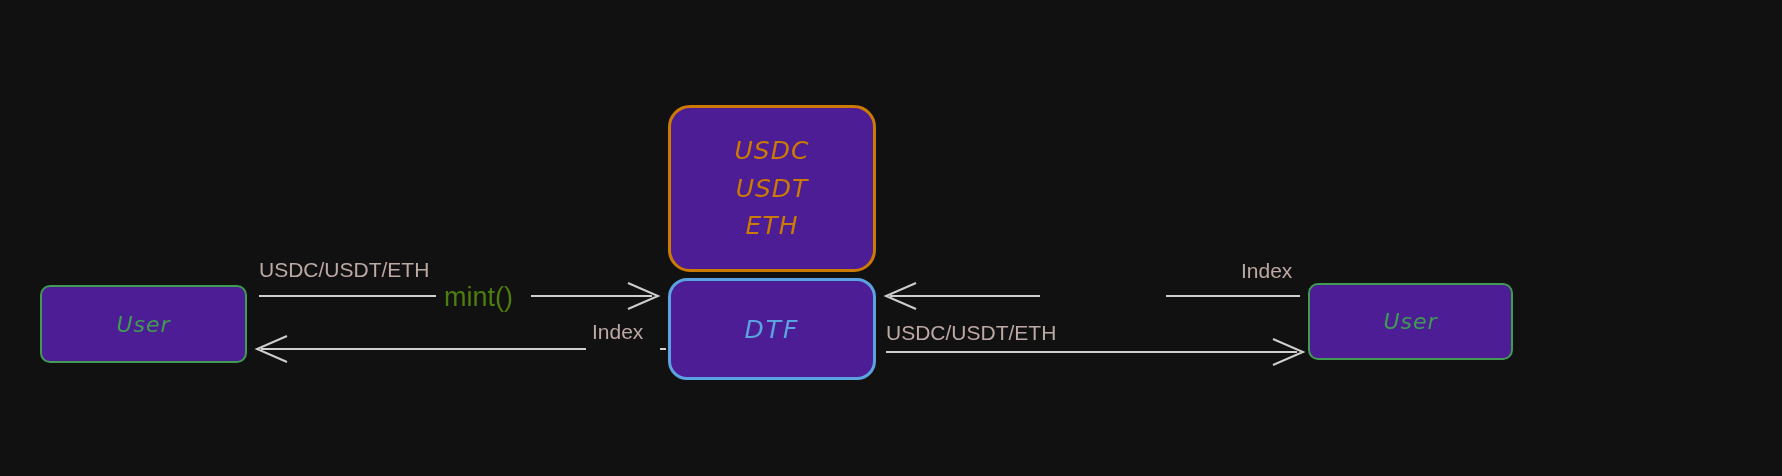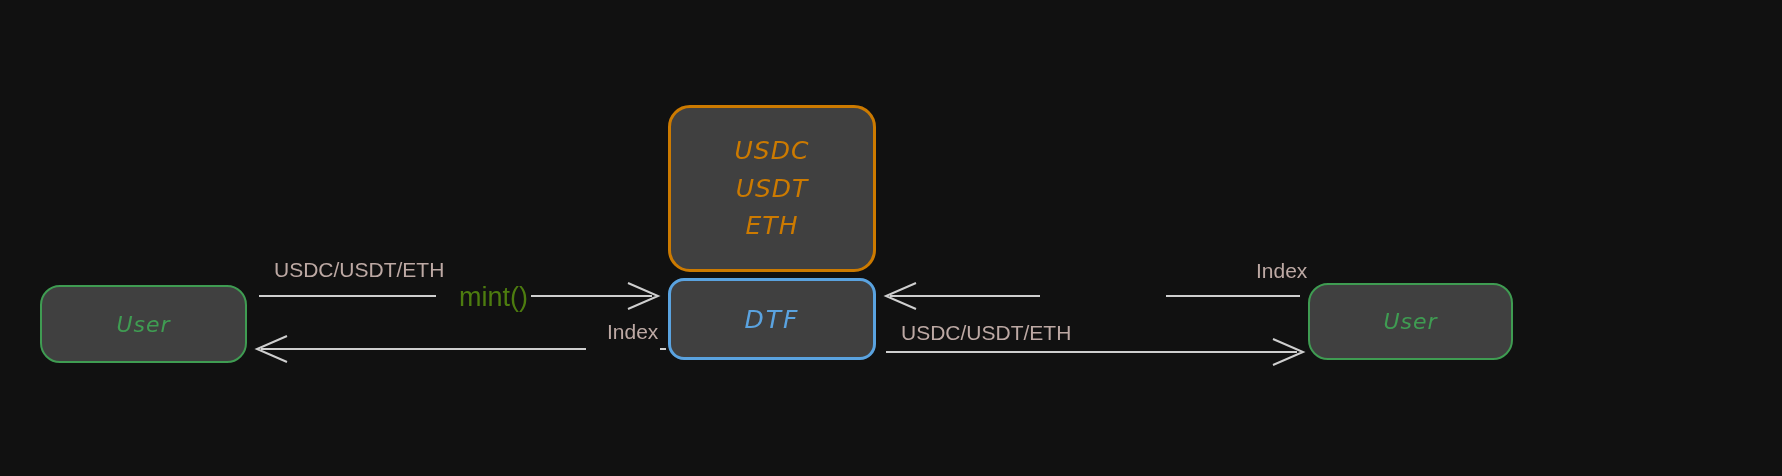--- a/index.html
+++ b/index.html
@@ -1,35 +1,35 @@
 <!DOCTYPE html>
 <html><head>
 <meta charset="utf-8">
 <style>
   html,body{margin:0;padding:0;background:#0f0f0f;}
   body{width:1782px;height:476px;overflow:hidden;font-family:"Liberation Sans",sans-serif;}
   #stage{position:relative;width:1782px;height:476px;background:#111111;}
 
   .box{position:absolute;box-sizing:border-box;border-radius:22px;display:flex;
-       align-items:center;justify-content:center;background:#404040;}
+       align-items:center;justify-content:center;background:#4c1d95;}
   .box.basket{border:3px solid #cc7a00;}
   .box.dtf{border:3px solid #5aa3e0;border-radius:16px;}
-  .box.user{border:2.5px solid #3f9c52;border-radius:20px;}
+  .box.user{border:2.5px solid #3f9c52;border-radius:10px;}
 
   .hand{font-family:"DejaVu Sans",sans-serif;font-style:italic;letter-spacing:1px;}
 
   .basket-lines{display:flex;flex-direction:column;align-items:center;gap:2px;
        color:#cc7a00;font-size:25px;line-height:1.42;}
   .dtf-label{color:#5aa3e0;font-size:25px;letter-spacing:2px;}
   .user-label{color:#3f9c52;font-size:22px;letter-spacing:1px;}
 
   .title{position:absolute;color:#e6e6e6;font-size:33px;letter-spacing:.3px;
          white-space:nowrap;}
 
-  .edge-label{position:absolute;white-space:nowrap;font-size:21px;color:#bda9a4;margin-left:15px;}
+  .edge-label{position:absolute;white-space:nowrap;font-size:21px;color:#bda9a4;}
   .edge-label.bright{color:#4d7c0f;font-size:27px;}
 
   svg.wires{position:absolute;left:0;top:0;width:1782px;height:476px;
             pointer-events:none;overflow:visible;}
   svg.wires line,svg.wires path{stroke:#cfcfcf;stroke-width:2;fill:none;}
 </style>
 </head>
 <body>
 
 <div id="stage">
@@ -65,21 +65,21 @@
   <div class="edge-label" style="left:886px;top:321px;">USDC/USDT/ETH</div>
 
   <div class="box basket" style="left:668px;top:105px;width:208px;height:167px;">
     <div class="basket-lines hand">
       <div>USDC</div>
       <div>USDT</div>
       <div>ETH</div>
     </div>
   </div>
 
-  <div class="box dtf" style="left:668px;top:278px;width:208px;height:82px;">
+  <div class="box dtf" style="left:668px;top:278px;width:208px;height:102px;border-radius:19px;">
     <span class="dtf-label hand">DTF</span>
   </div>
 
   <div class="box user" style="left:40px;top:285px;width:207px;height:78px;">
     <span class="user-label hand">User</span>
   </div>
 
   <div class="box user" style="left:1308px;top:283px;width:205px;height:77px;">
     <span class="user-label hand">User</span>
   </div>

